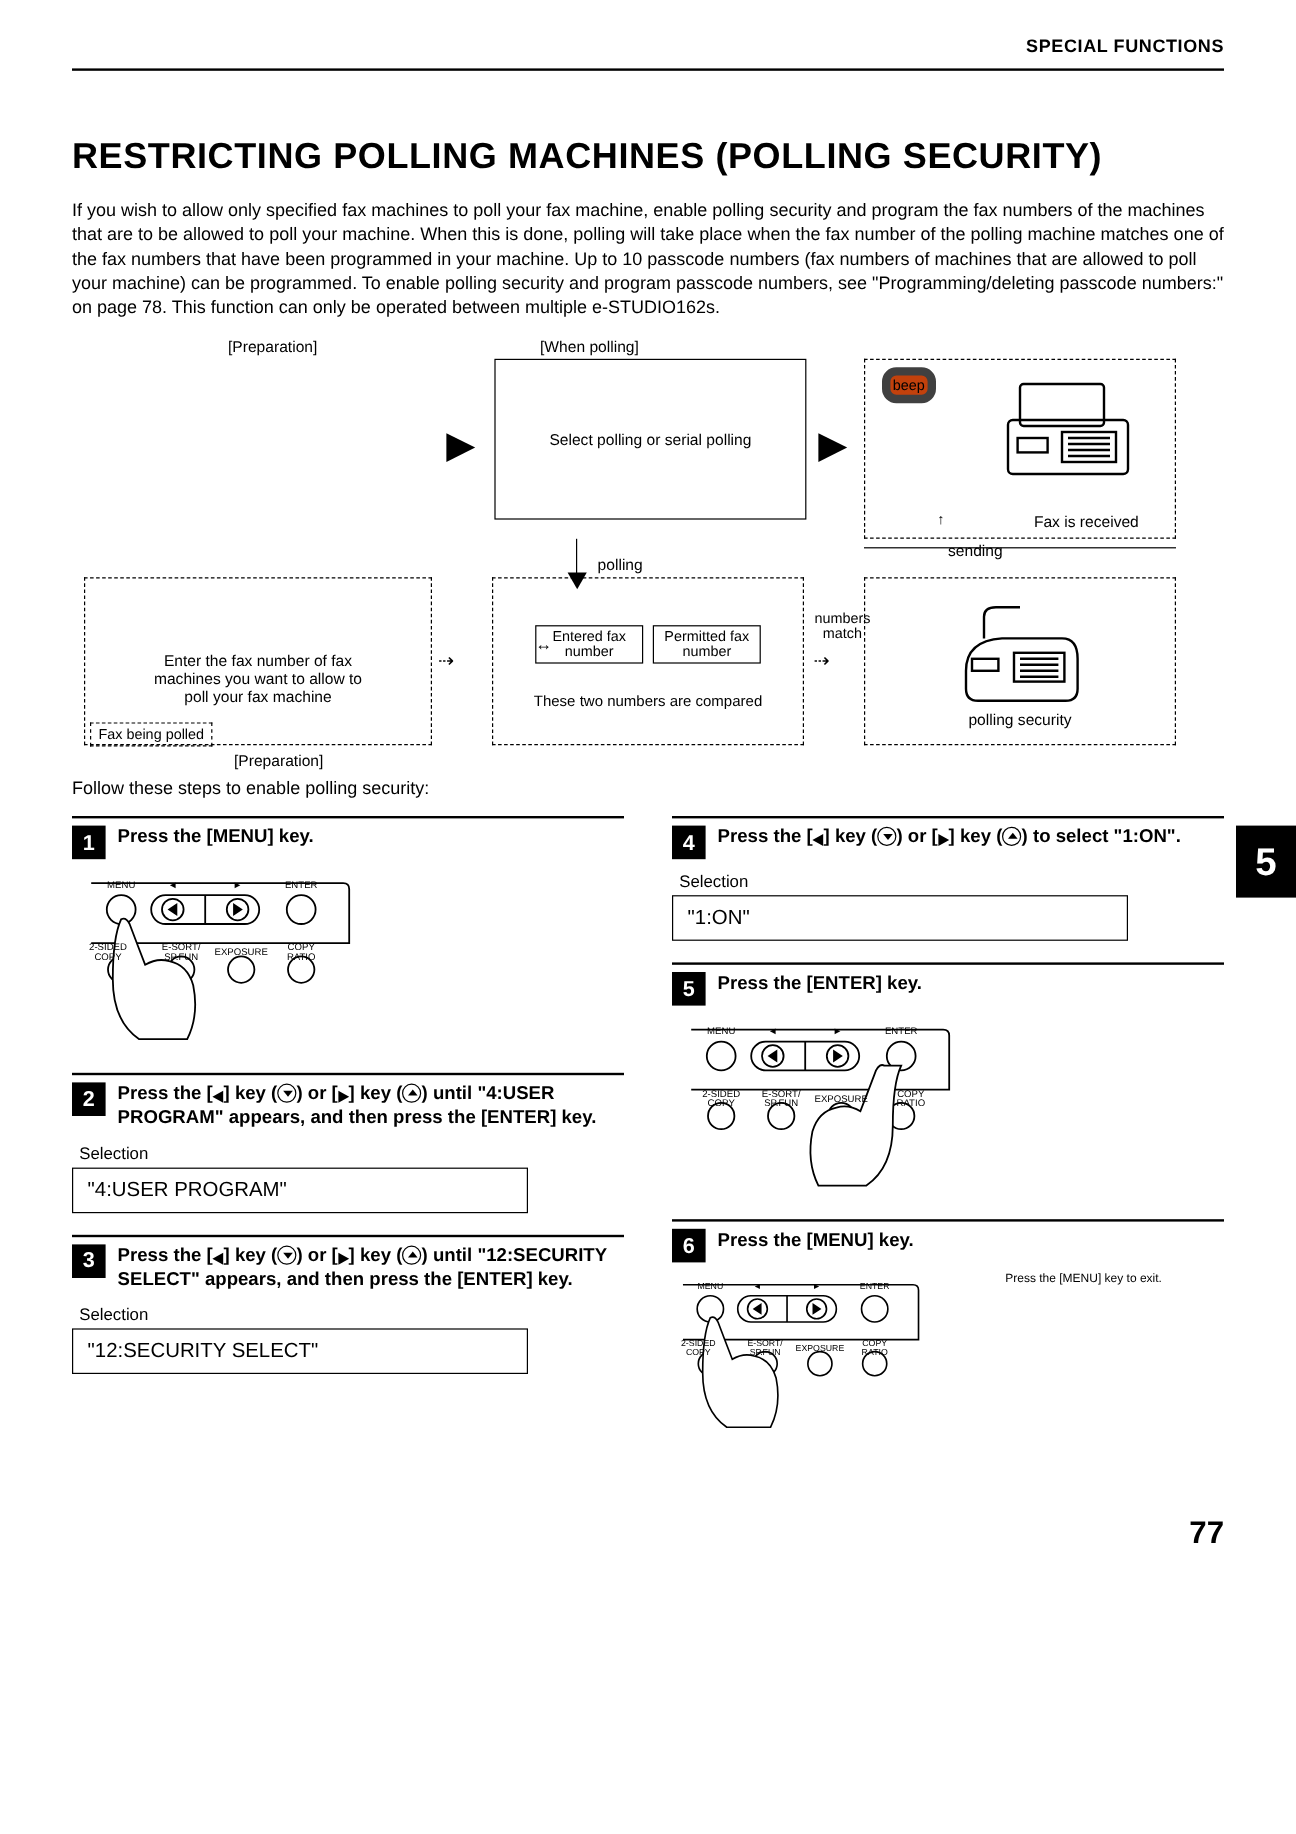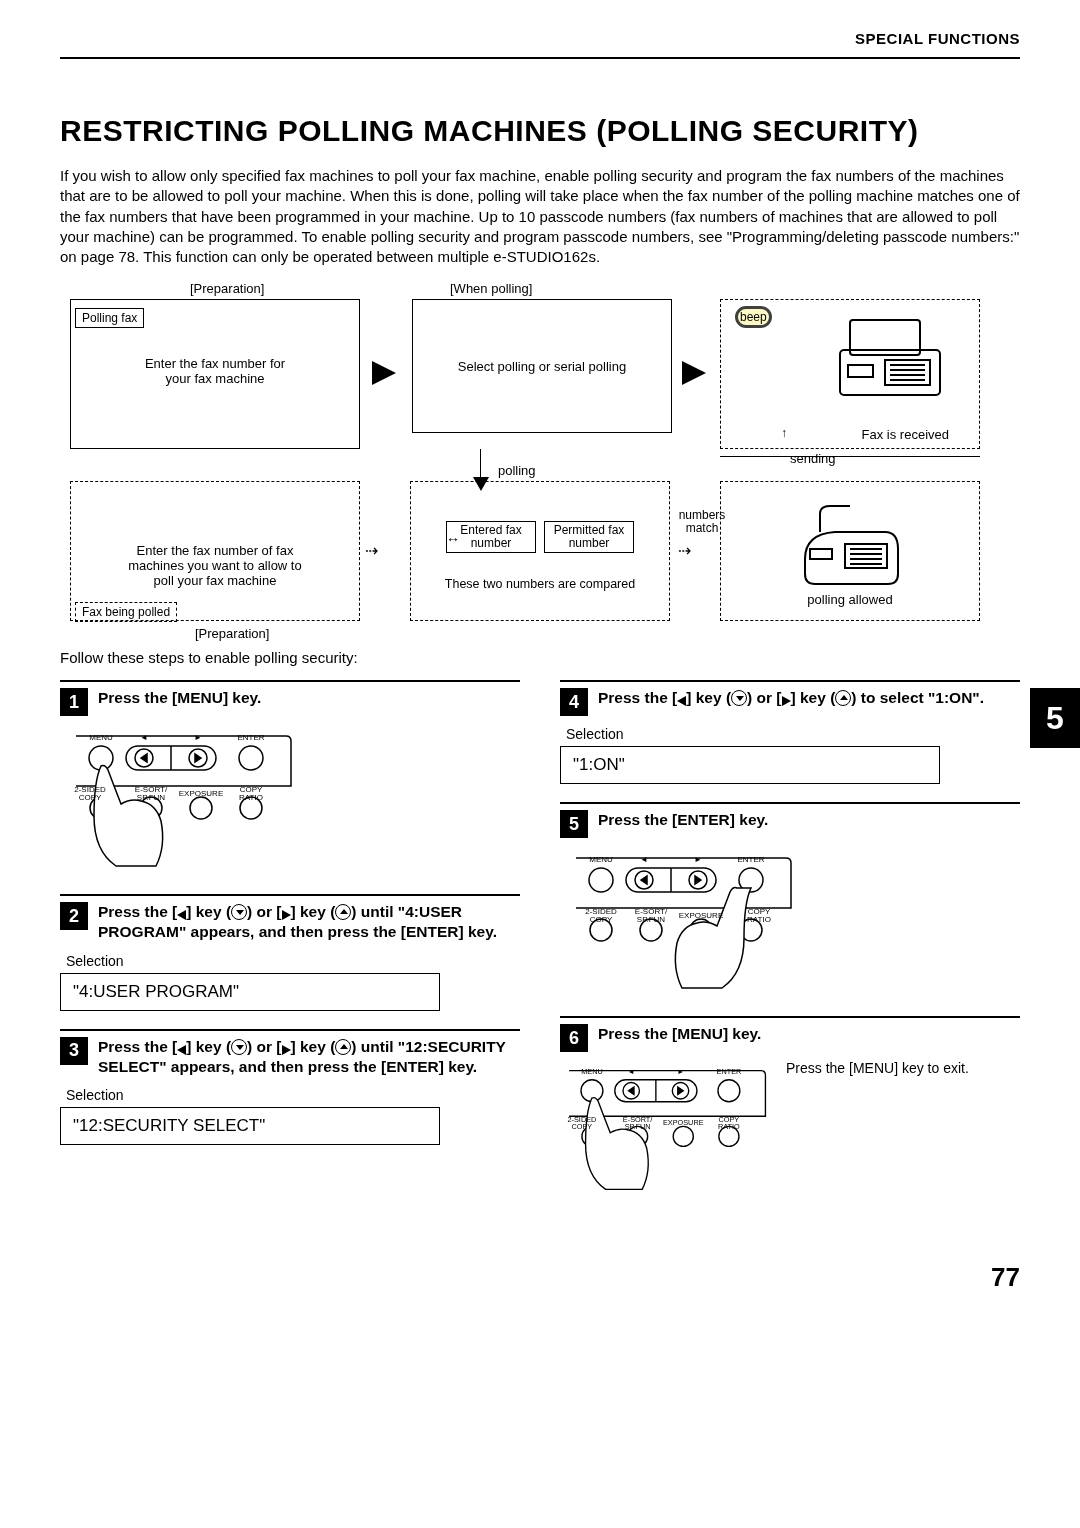--- a/index.html
+++ b/index.html
@@ -77,25 +77,25 @@
   .fc-dbl-arrow {
     position:absolute; font-size:14px;
   }
   .fc-machine {
     position: absolute;
     width: 120px; height: 100px;
   }
   .fc-machine svg { width:100%; height:100%; }
   .beep-bubble {
     position:absolute;
-    border:3px solid #404040;
+    border:7px solid #404040;
     border-radius: 12px;
     font-size:12px;
     padding:1px 2px;
-    background:#fef9c3;
+    background:#c2410c;
   }
   .follow-text { font-size:15px; margin: 6px 0 14px 0; }
   .two-col {
     display: flex;
     gap: 40px;
     align-items: flex-start;
   }
   .col { flex: 1 1 0; min-width: 0; }
   .step-rule { border-top: 2px solid #000; margin-bottom: 6px; }
   .step { margin-bottom: 18px; }
@@ -133,21 +133,21 @@
     font-size: 32px; font-weight: bold;
     display:flex; align-items:center; justify-content:center;
   }
   .panel {
     margin: 10px 0 10px 6px;
     width: 230px; height: 150px;
     position: relative;
   }
   .panel svg { width:100%; height:100%; }
   .step6-row { display:flex; gap:16px; align-items:flex-start; margin-top:8px; }
-  .step6-note { font-size:14px; flex:1; }
+  .step6-note { font-size:10px; flex:1;text-align:center; }
   .page-num {
     text-align: right;
     font-size: 26px;
     font-weight: bold;
     margin-top: 44px;
   }
   .tri-l, .tri-r {
     display:inline-block; width:0; height:0;
     border-top:5px solid transparent;
     border-bottom:5px solid transparent;
@@ -178,24 +178,20 @@
 
   <div class="main-title">RESTRICTING POLLING MACHINES (POLLING SECURITY)</div>
 
   <div class="intro">If you wish to allow only specified fax machines to poll your fax machine, enable polling security and program the fax numbers of the machines that are to be allowed to poll your machine. When this is done, polling will take place when the fax number of the polling machine matches one of the fax numbers that have been programmed in your machine. Up to 10 passcode numbers (fax numbers of machines that are allowed to poll your machine) can be programmed. To enable polling security and program passcode numbers, see "Programming/deleting passcode numbers:" on page 78. This function can only be operated between multiple e-STUDIO162s.</div>
 
   <div class="flowchart">
 
     <div class="fc-label" style="left:130px; top:0;">[Preparation]</div>
     <div class="fc-label" style="left:390px; top:0;">[When polling]</div>
 
-    <div class="fc-box" style="left:10px; top:18px; width:290px; height:150px; justify-content:flex-start; flex-direction:column;">
-      <div class="fc-box small" style="position:relative; border:1px solid #000; margin-top:4px; align-self:flex-start;">Polling fax</div>
-      <div style="font-size:13px; margin-top:28px; width:160px;">Enter the fax number for your fax machine</div>
-    </div>
 
     <div class="fc-arrow-r" style="left:312px; top:80px;"></div>
 
     <div class="fc-box" style="left:352px; top:18px; width:260px; height:134px;">
       <span>Select polling or serial polling</span>
     </div>
 
     <div class="fc-arrow-r" style="left:622px; top:80px;"></div>
 
     <div class="fc-box fc-dashed" style="left:660px; top:18px; width:260px; height:150px; border-style:dashed; flex-direction:column; justify-content:flex-start;">
@@ -249,21 +245,21 @@
           <rect x="55" y="50" width="42" height="24"></rect>
           <line x1="60" y1="55" x2="92" y2="55"></line>
               <line x1="60" y1="60" x2="92" y2="60"></line>
           <line x1="60" y1="65" x2="92" y2="65"></line>
               <line x1="60" y1="70" x2="92" y2="70"></line>
           <path d="M30 38 L30 20 Q30 12 40 12 L60 12"></path>
           <rect x="20" y="55" width="22" height="10"></rect>
         </g>
           </svg>
       </div>
-      <div style="font-size:13px; margin-top:-4px;">polling allowed</div>
+      <div style="font-size:13px; margin-top:-4px;">polling security</div>
     </div>
 
     <div class="fc-label" style="left:135px; top:345px;">[Preparation]</div>
   </div>
 
   <div class="follow-text">Follow these steps to enable polling security:</div>
 
   <div class="two-col">
 
     <div class="col">

